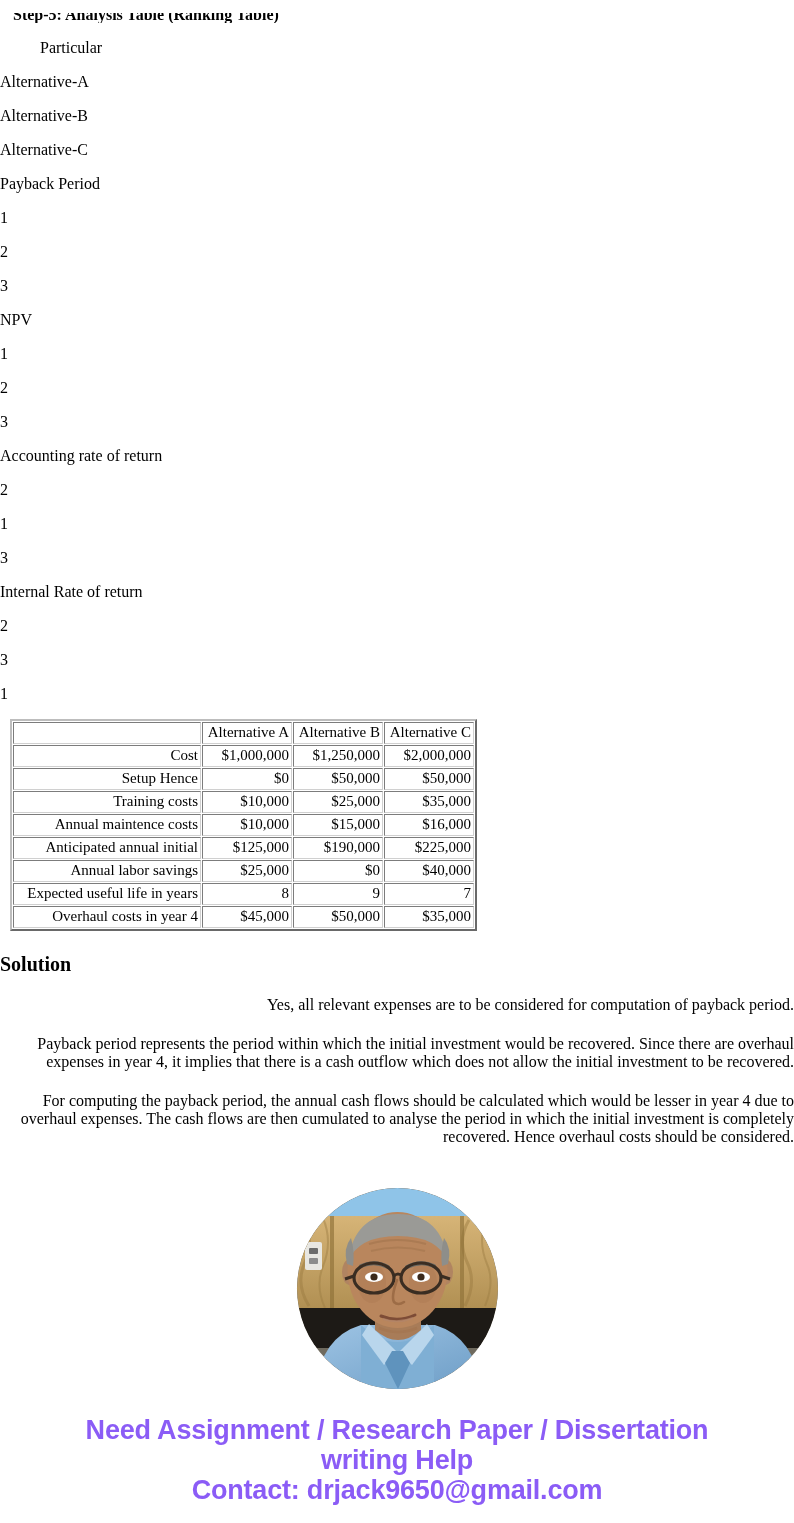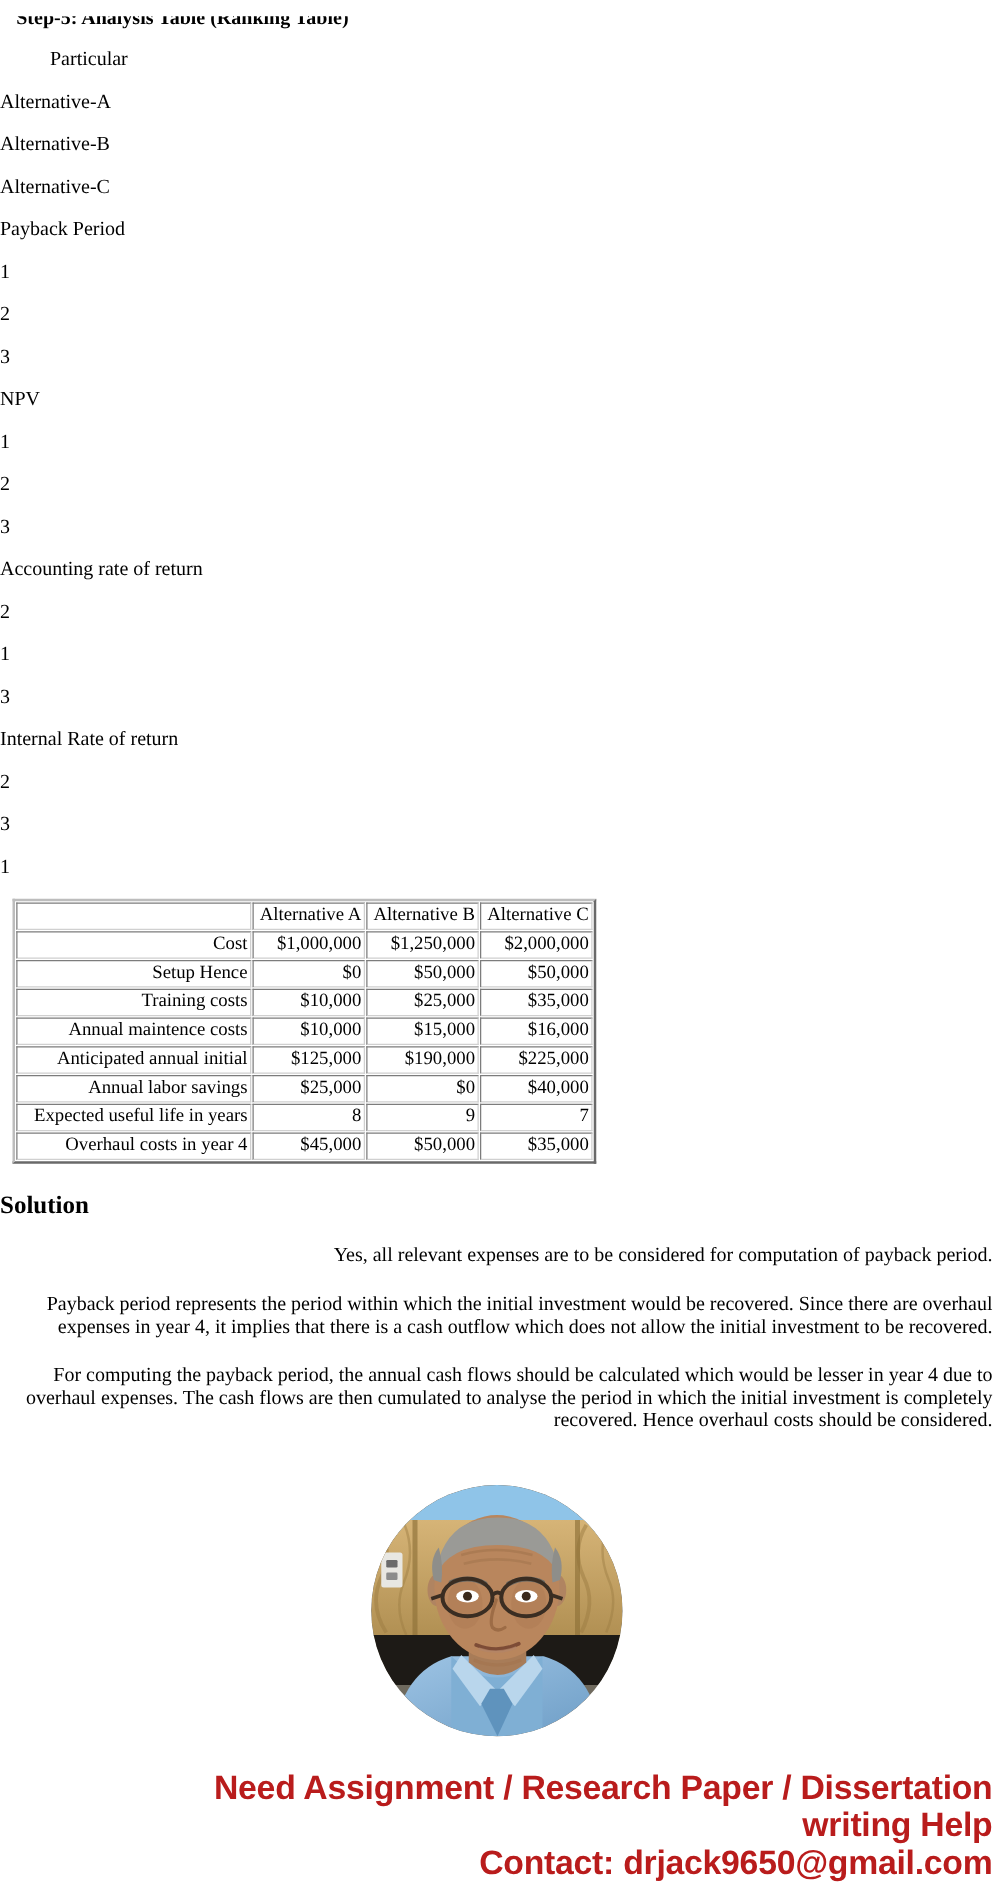--- a/index.html
+++ b/index.html
@@ -105,27 +105,27 @@
     border-radius: 50%;
     overflow: hidden;
     position: relative;
     background: #6f6a5e;
   }
   .avatar svg { display: block; width: 100%; height: 100%; }
 
   
   .promo {
     margin: 26px 0 0 0;
-    text-align: right;
+    text-align: center;
     font-family: "Liberation Sans", "DejaVu Sans", sans-serif;
     font-weight: bold;
     font-size: 27px;
     line-height: 30px;
     letter-spacing: -0.2px;
-    color: #b91c1c;
+    color: #8b5cf6;
   }
   .promo .promo-line { display: block; }
 </style>
 </head>
 <body>
 
 <div class="doc-top">
   <div class="clip-line">Step-5: Analysis Table (Ranking Table)</div>
 </div>
 

